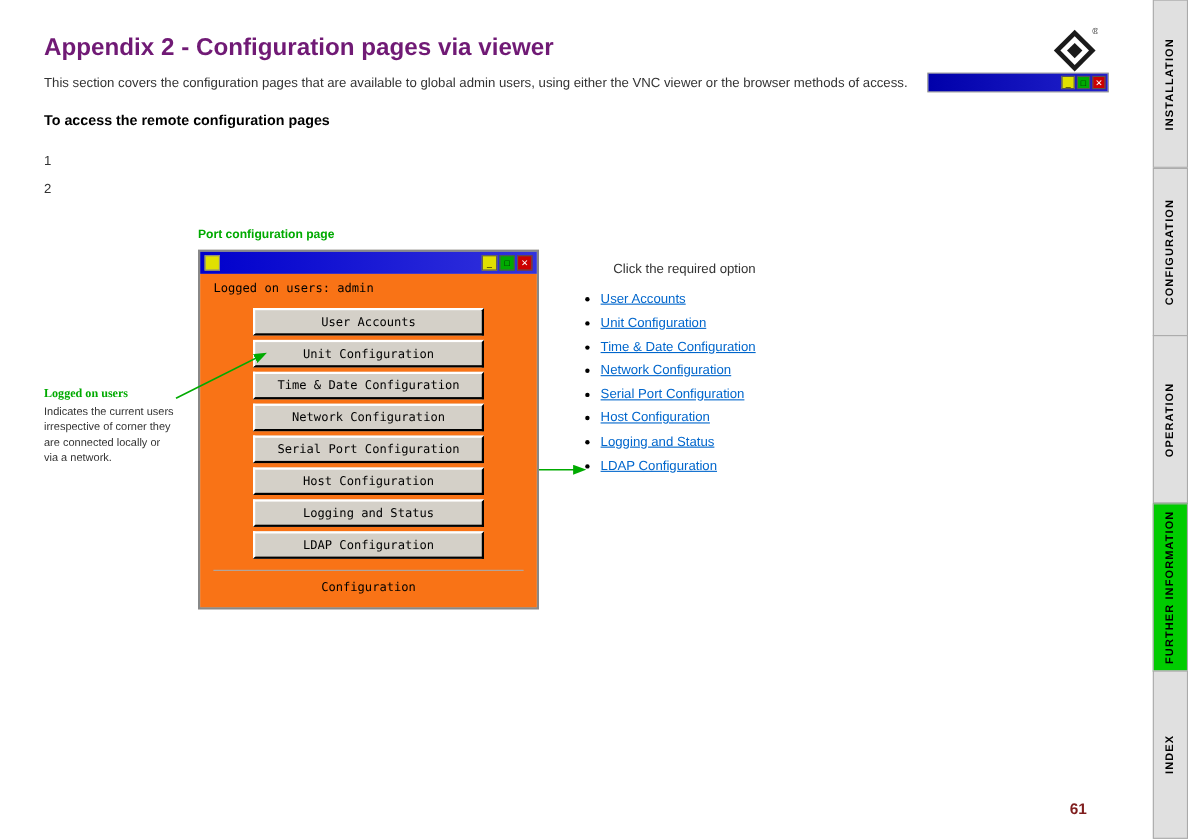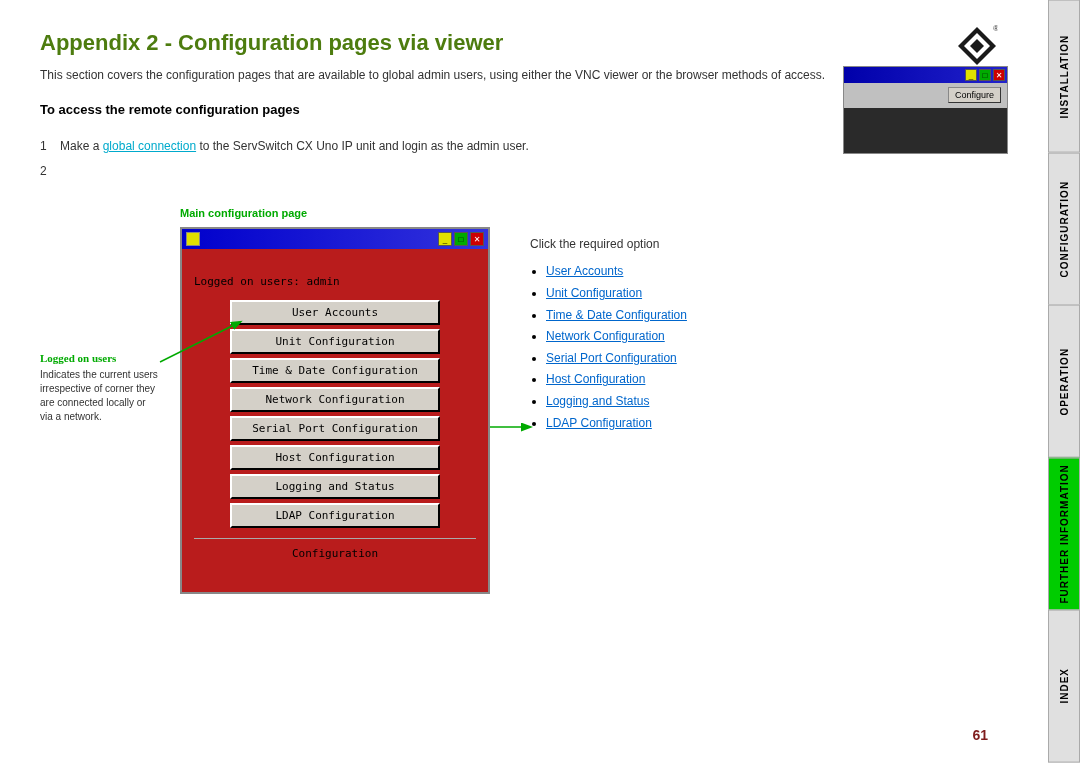--- a/index.html
+++ b/index.html
@@ -51,21 +51,21 @@
     .main-content {
       position: absolute;
       left: 0;
       top: 0;
       right: 32px;
       bottom: 0;
       padding: 30px 40px 20px 40px;
     }
 
     .page-title {
-      color: #4d7c0f;
+      color: #701a75;
       font-size: 22px;
       font-weight: bold;
       margin-bottom: 10px;
     }
 
     .intro-text {
       font-size: 12px;
       color: #333;
       margin-bottom: 18px;
       line-height: 1.5;
@@ -218,22 +218,22 @@
       display: inline-flex;
       align-items: center;
       justify-content: center;
       cursor: pointer;
     }
     .config-titlebar-btn.minimize { background: #e0e000; }
     .config-titlebar-btn.maximize { background: #00aa00; }
     .config-titlebar-btn.close { background: #cc0000; color: #fff; }
 
     .config-body {
-      background: #b91c1c;
-      padding: 26px 12px;
+      background: #f97316;
+      padding: 6px 12px;
     }
 
     .logged-on-text {
       font-size: 11px;
       color: #000;
       margin-bottom: 12px;
       font-family: monospace;
     }
 
     .config-buttons {
@@ -279,20 +279,21 @@
     
     .options-col {
       position: absolute;
       left: 490px;
       top: 30px;
     }
     .click-text {
       font-size: 12px;
       color: #333;
       margin-bottom: 10px;
+      text-align: right;
     }
     .options-list {
       list-style: disc;
       padding-left: 16px;
       font-size: 12px;
       line-height: 1.8;
     }
     .options-list li a {
       color: #0066cc;
       text-decoration: underline;
@@ -341,47 +342,42 @@
 
   <h1 class="page-title">Appendix 2 - Configuration pages via viewer</h1>
 
   <div class="top-section">
     <div class="instructions-col">
       <p class="intro-text">This section covers the configuration pages that are available to global admin users, using either the VNC viewer or the browser methods of access.</p>
       <p class="section-heading">To access the remote configuration pages</p>
       <ul class="steps-list">
         <li>
           <span class="step-num">1</span>
-          <span>Make a <a class="global-link">global connection</a> to the ServSwitch CX Uno IP unit and login as the admin user.</span>
         </li>
         <li>
           <span class="step-num">2</span>
         </li>
       </ul>
     </div>
 
     <div class="mini-screenshot">
       <div class="mini-win">
         <div class="mini-win-titlebar">
           <div style="flex:1"></div>
           <div class="mini-win-btn minimize">_</div>
           <div class="mini-win-btn maximize">□</div>
           <div class="mini-win-btn close">✕</div>
         </div>
-        <div class="mini-win-body">
-          <div class="mini-configure-btn">Configure</div>
-          <div class="mini-dark-area"></div>
-        </div>
       </div>
     </div>
   </div>
 
   <div style="position:relative; height:420px;">
 
-    <div class="main-config-label">Main configuration page</div>
+    <div class="main-config-label">Port configuration page</div>
 
     <div class="logged-on-label">
       <div class="label-title">Logged on users</div>
       <div class="label-text">Indicates the current users irrespective of corner they are connected locally or via a network.</div>
     </div>
 
     <div class="config-window">
       <div class="config-titlebar">
         <div class="config-titlebar-icon"></div>
         <div class="config-titlebar-btns">

